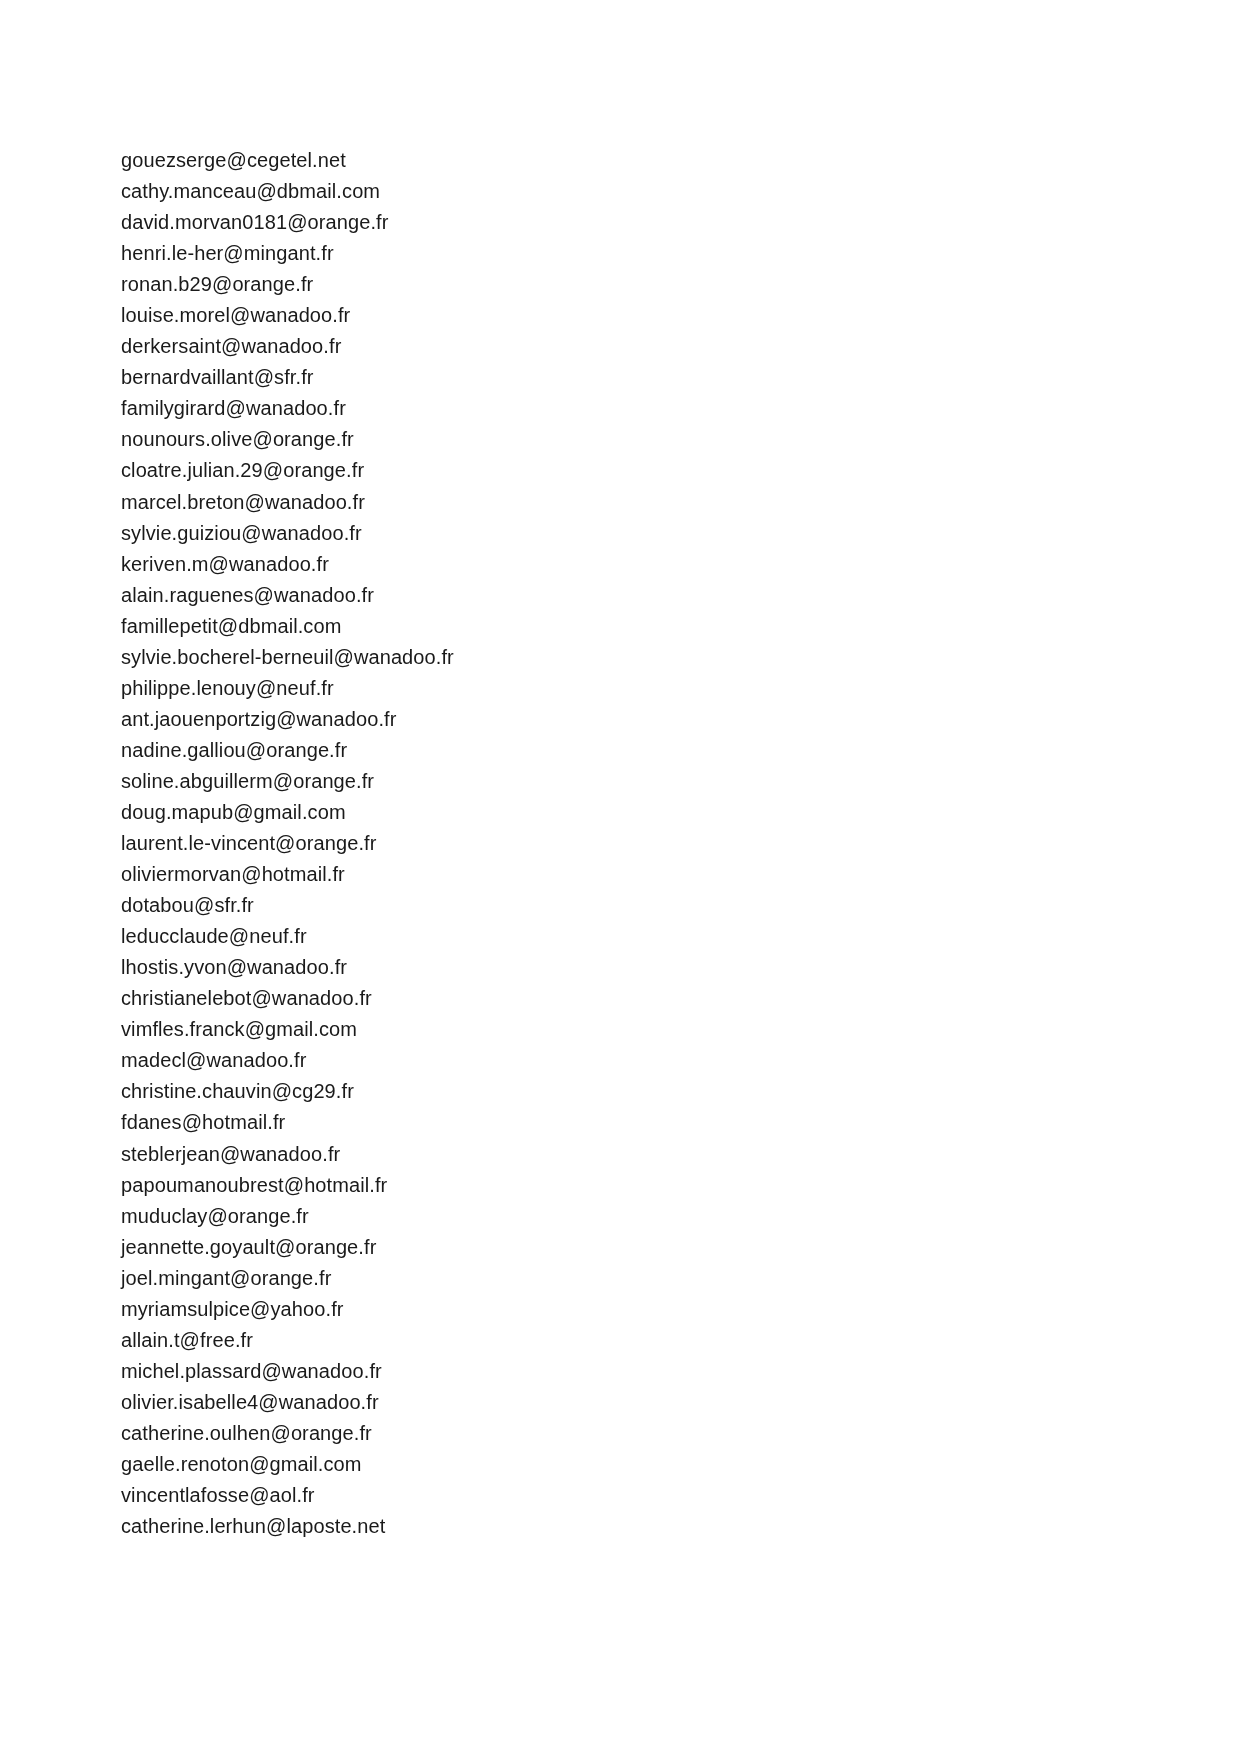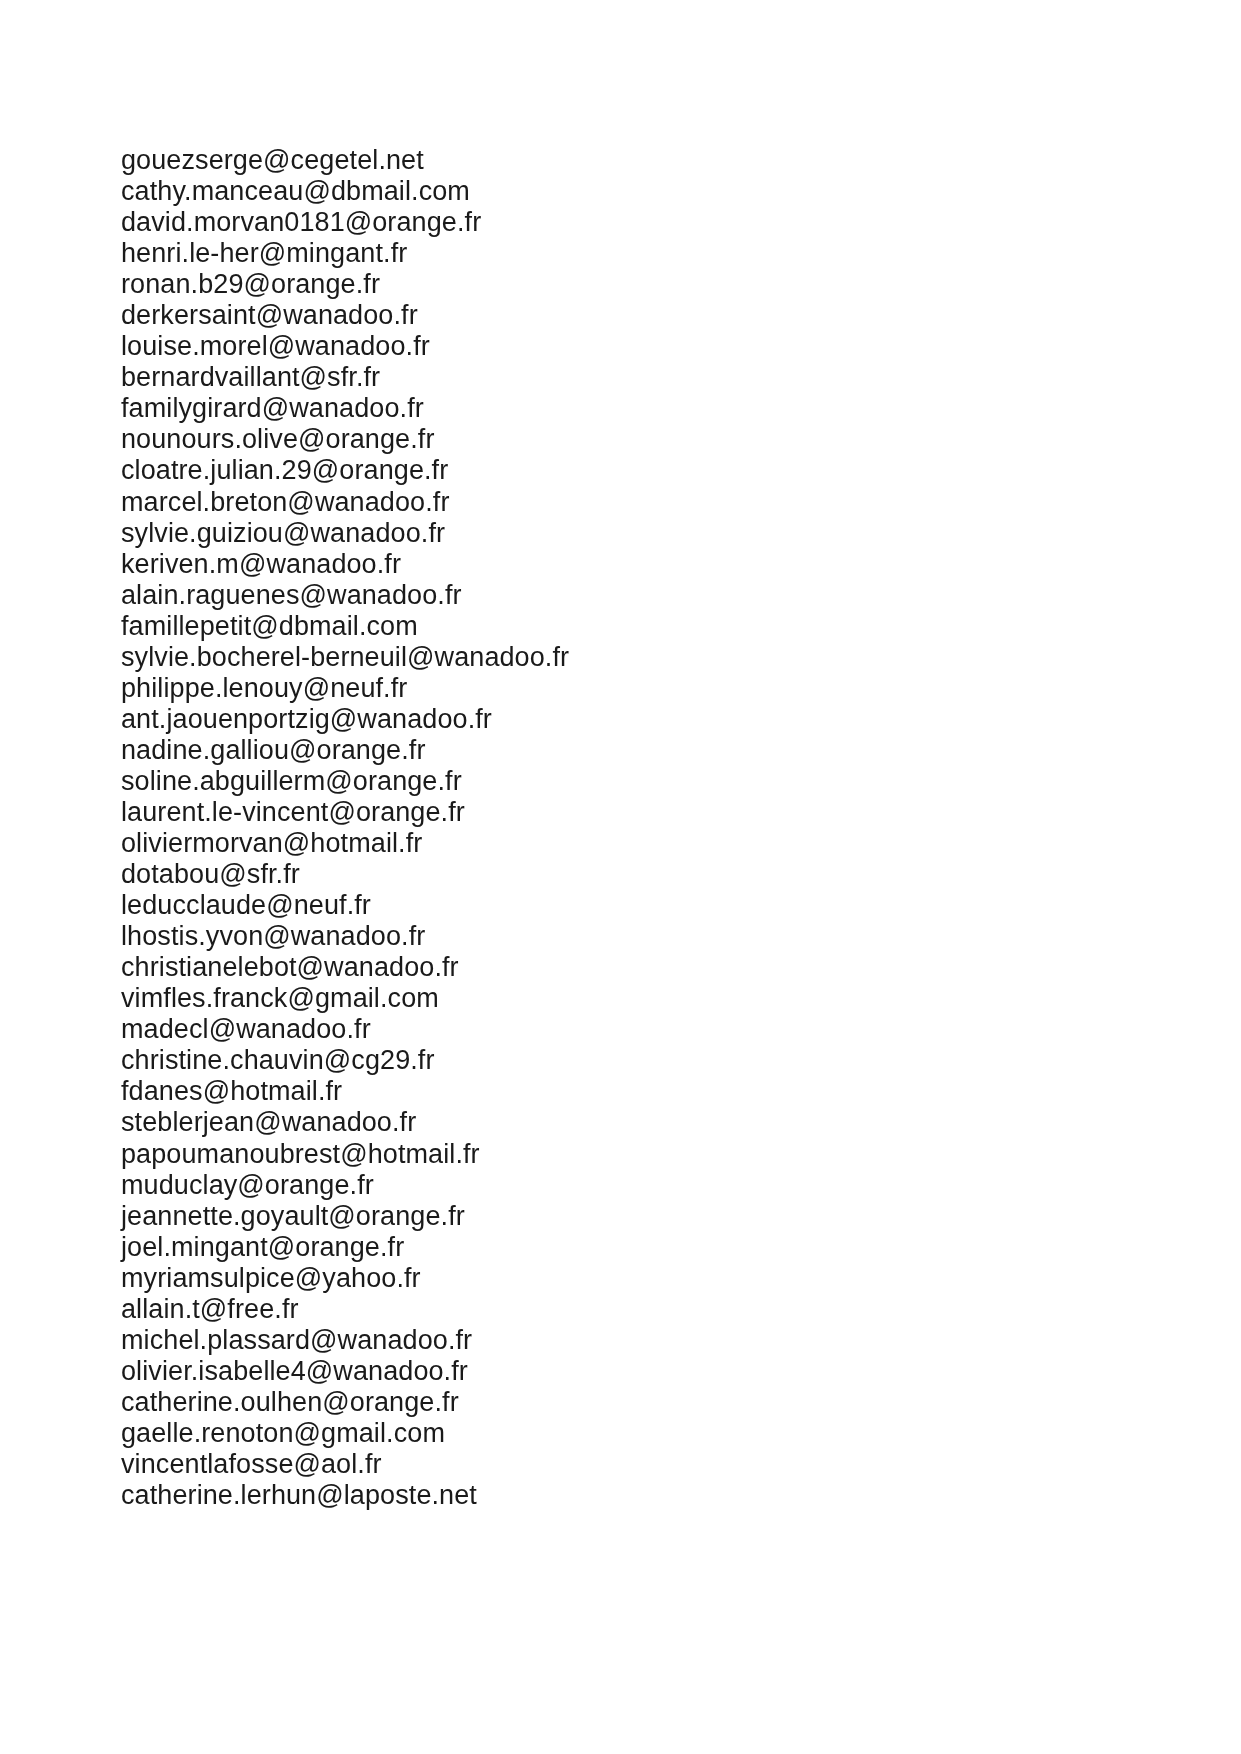--- a/index.html
+++ b/index.html
@@ -21,56 +21,57 @@
       background: #ffffff;
     }
     .email-list {
       position: absolute;
       left: 121px;
       top: 145px;
       margin: 0;
       padding: 0;
       list-style: none;
       font-family: "Liberation Sans", sans-serif;
-      font-size: 27px;
+      font-size: 20px;
       color: #1a1a1a;
     }
     .email-list li {
       height: 31.05px;
       line-height: 31.05px;
       white-space: nowrap;
       letter-spacing: 0.1px;
     }
   </style>
 </head>
 <body>
 
 <div class="page">
   <ul class="email-list" id="email-list">
       <li>gouezserge@cegetel.net</li>
       <li>cathy.manceau@dbmail.com</li>
       <li>david.morvan0181@orange.fr</li>
       <li>henri.le-her@mingant.fr</li>
       <li>ronan.b29@orange.fr</li>
+      <li>louise.morel@wanadoo.fr</li>
       <li>derkersaint@wanadoo.fr</li>
-      <li>louise.morel@wanadoo.fr</li>
       <li>bernardvaillant@sfr.fr</li>
       <li>familygirard@wanadoo.fr</li>
       <li>nounours.olive@orange.fr</li>
       <li>cloatre.julian.29@orange.fr</li>
       <li>marcel.breton@wanadoo.fr</li>
       <li>sylvie.guiziou@wanadoo.fr</li>
       <li>keriven.m@wanadoo.fr</li>
       <li>alain.raguenes@wanadoo.fr</li>
       <li>famillepetit@dbmail.com</li>
       <li>sylvie.bocherel-berneuil@wanadoo.fr</li>
       <li>philippe.lenouy@neuf.fr</li>
       <li>ant.jaouenportzig@wanadoo.fr</li>
       <li>nadine.galliou@orange.fr</li>
       <li>soline.abguillerm@orange.fr</li>
+      <li>doug.mapub@gmail.com</li>
       <li>laurent.le-vincent@orange.fr</li>
       <li>oliviermorvan@hotmail.fr</li>
       <li>dotabou@sfr.fr</li>
       <li>leducclaude@neuf.fr</li>
       <li>lhostis.yvon@wanadoo.fr</li>
       <li>christianelebot@wanadoo.fr</li>
       <li>vimfles.franck@gmail.com</li>
       <li>madecl@wanadoo.fr</li>
       <li>christine.chauvin@cg29.fr</li>
       <li>fdanes@hotmail.fr</li>

